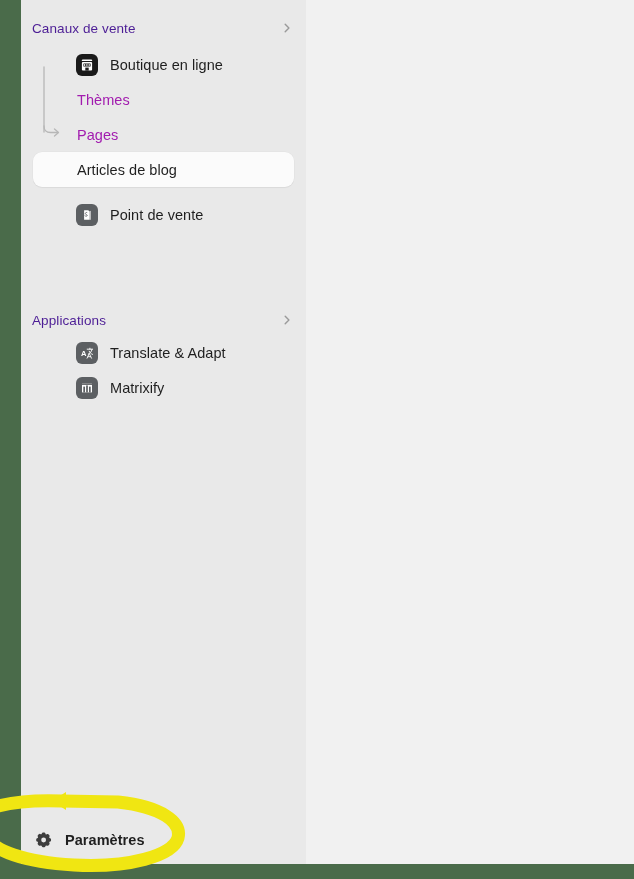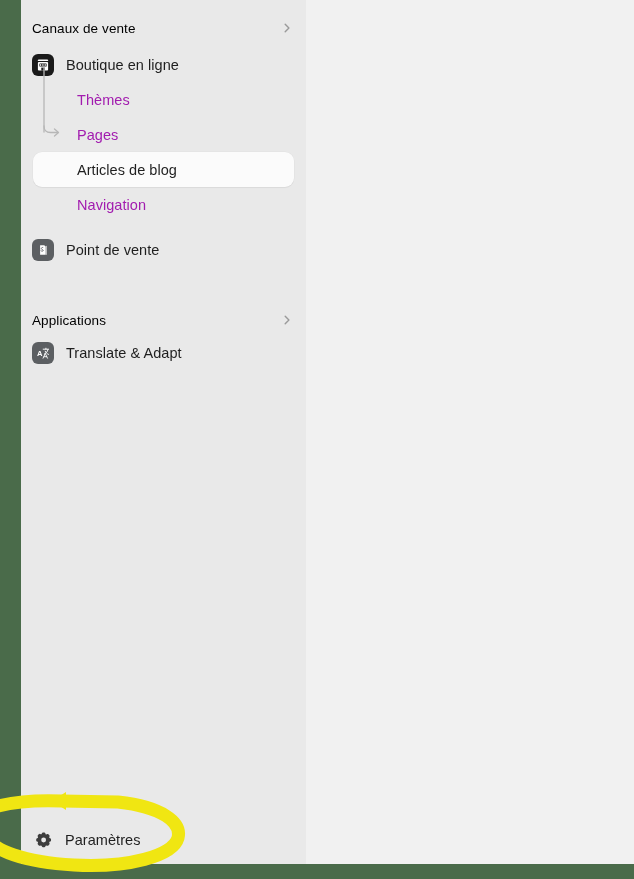--- a/index.html
+++ b/index.html
@@ -76,21 +76,21 @@
     height: 30px;
     display: flex;
     align-items: center;
     padding-left: 11px;
     padding-right: 10px;
     box-sizing: border-box;
     cursor: default;
   }
   .section-header .section-title {
     font-size: 13.5px;
-    color: #000000;
+    color: #4c1d95;
     letter-spacing: 0.1px;
     font-weight: 500;
     white-space: nowrap;
   }
   .section-header .chevron {
     margin-left: auto;
     display: flex;
     align-items: center;
     justify-content: center;
     width: 18px;
@@ -102,20 +102,21 @@
   
   .nav-row {
     position: relative;
     height: 35px;
     display: flex;
     align-items: center;
     padding-left: 11px;
     box-sizing: border-box;
     border-radius: 9px;
     cursor: pointer;
+    margin-left: 44px;
   }
   .nav-row .row-icon {
     width: 22px;
     height: 22px;
     flex: 0 0 22px;
     border-radius: 6px;
     display: flex;
     align-items: center;
     justify-content: center;
     box-sizing: border-box;
@@ -175,20 +176,21 @@
     left: 0;
     bottom: 7px;
     width: 285px;
     height: 35px;
     display: flex;
     align-items: center;
     padding-left: 12px;
     box-sizing: border-box;
     cursor: pointer;
     border-radius: 9px;
+    font-weight: bold;
   }
   .settings-row .gear {
     width: 20px;
     height: 20px;
     flex: 0 0 20px;
     display: flex;
     align-items: center;
     justify-content: center;
     color: #3d3d3d;
   }
@@ -254,23 +256,20 @@
       </div>
 
       <div class="sub-row">
         <span class="sub-label">Pages</span>
       </div>
 
       <div class="sub-row selected">
         <span class="sub-label">Articles de blog</span>
       </div>
 
-      <div class="sub-row">
-        <span class="sub-label">Navigation</span>
-      </div>
 
 
       <div class="nav-row" style="margin-top:10px;">
         <span class="row-icon icon-gray">
           <svg width="16" height="16" viewBox="0 0 16 16" aria-hidden="true">
             <path d="M5.1 3.2 h4.1 l1.5 1.4 v8.2 h-5.6 z" fill="#ffffff"></path>
             <path d="M7.8 5.4 c-1.0 0-1.5 .5-1.5 1.1 0 1.2 2.0 1.0 2.0 1.9 0 .5-.5 .8-1.1 .8-.5 0-1.0-.2-1.3-.5" stroke="#5c5f62" stroke-width="0.85" fill="none" stroke-linecap="round"></path>
             <rect x="10.9" y="3.9" width="1.0" height="8.9" fill="#ffffff" opacity="0.65"></rect>
           </svg>
         </span>
@@ -300,20 +299,32 @@
         <span class="row-icon icon-gray">
           <svg width="16" height="16" viewBox="0 0 16 16" aria-hidden="true">
             <text x="2.0" y="11.4" font-family="Liberation Sans, sans-serif" font-size="7.6" font-weight="bold" fill="#ffffff">A</text>
             <path d="M8.2 4.2 h5.4 M10.9 3.2 v1.0 M12.9 4.6 c-0.4 2.2-1.8 3.7-3.6 4.6 M10.2 6.2 c0.6 1.6 1.8 2.6 3.3 3.2" stroke="#ffffff" stroke-width="0.95" fill="none" stroke-linecap="round"></path>
             <path d="M8.1 13.2 L10.3 8.5 L12.5 13.2 M9.0 11.7 h2.6" stroke="#ffffff" stroke-width="0.9" fill="none" stroke-linecap="round" stroke-linejoin="round"></path>
           </svg>
         </span>
         <span class="row-label">Translate &amp; Adapt</span>
       </div>
 
+      <div class="nav-row">
+        <span class="row-icon icon-gray">
+          <svg width="16" height="16" viewBox="0 0 16 16" aria-hidden="true">
+            <rect x="3.0" y="3.6" width="10" height="8.8" fill="#ffffff"></rect>
+            <rect x="4.3" y="6.6" width="1.7" height="5.8" fill="#5c5f62"></rect>
+            <rect x="7.15" y="5.4" width="1.7" height="7.0" fill="#5c5f62"></rect>
+            <rect x="10.0" y="6.6" width="1.7" height="5.8" fill="#5c5f62"></rect>
+            <rect x="3.0" y="3.6" width="10" height="1.3" fill="#5c5f62"></rect>
+          </svg>
+        </span>
+        <span class="row-label">Matrixify</span>
+      </div>
     </div>
 
     <div class="settings-row">
       <span class="gear">
         <svg width="18" height="18" viewBox="0 0 20 20" aria-hidden="true">
           <path fill="currentColor" d="M10 1.6c-.55 0-1.02.36-1.2.86l-.3.86a6.6 6.6 0 0 0-.82.34l-.83-.38a1.27 1.27 0 0 0-1.46.27l-.98.98c-.39.39-.5.99-.27 1.46l.38.83c-.13.26-.24.53-.34.82l-.86.3a1.27 1.27 0 0 0-.86 1.2v1.38c0 .55.36 1.02.86 1.2l.86.3c.1.29.21.56.34.82l-.38.83c-.23.47-.12 1.07.27 1.46l.98.98c.39.39.99.5 1.46.27l.83-.38c.26.13.53.24.82.34l.3.86c.18.5.65.86 1.2.86h1.38c.55 0 1.02-.36 1.2-.86l.3-.86c.29-.1.56-.21.82-.34l.83.38c.47.23 1.07.12 1.46-.27l.98-.98c.39-.39.5-.99.27-1.46l-.38-.83c.13-.26.24-.53.34-.82l.86-.3c.5-.18.86-.65.86-1.2V9.3c0-.55-.36-1.02-.86-1.2l-.86-.3a6.6 6.6 0 0 0-.34-.82l.38-.83a1.27 1.27 0 0 0-.27-1.46l-.98-.98a1.27 1.27 0 0 0-1.46-.27l-.83.38a6.6 6.6 0 0 0-.82-.34l-.3-.86a1.27 1.27 0 0 0-1.2-.86H10zm.69 5.7a2.7 2.7 0 1 1 0 5.4 2.7 2.7 0 0 1 0-5.4z"></path>
         </svg>
       </span>
       <span class="settings-label">Paramètres</span>
     </div>

